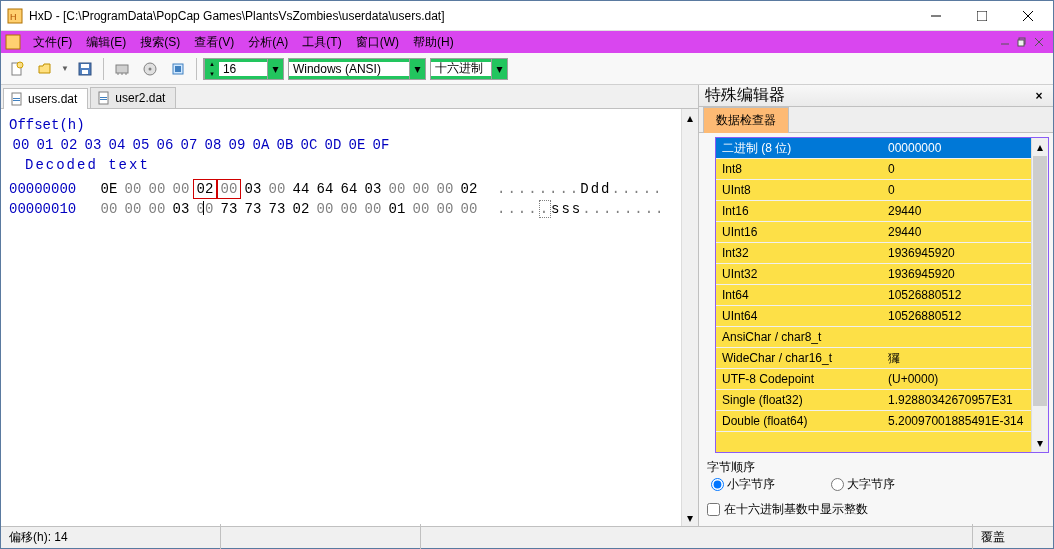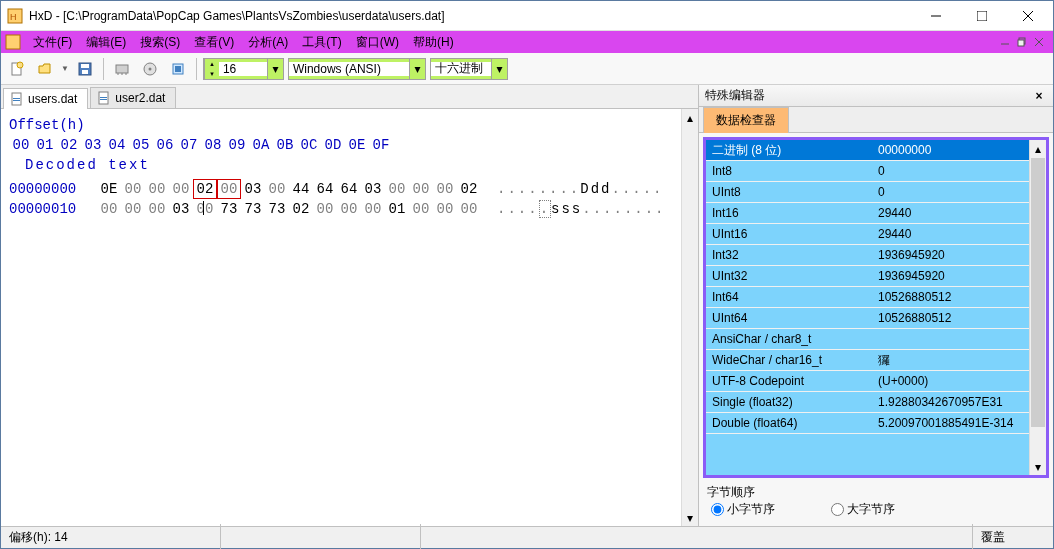--- a/index.html
+++ b/index.html
@@ -10,21 +10,21 @@
 .titlebar .title { flex: 1; font-size: 12px; color: #000; }
 .titlebar .winbtns { display: flex; }
 .titlebar .winbtn { width: 46px; height: 30px; display: flex; align-items: center; justify-content: center; cursor: default; }
 .menubar { height: 22px; display: flex; align-items: center; padding: 0 4px; gap: 2px; background: #d946ef; }
 .menubar .menu-item { padding: 2px 6px; cursor: default; }
 .menubar .mdi-btns { margin-left: auto; display: flex; gap: 1px; padding-right: 2px; }
 .menubar .mdi-btn { width: 16px; height: 16px; display:flex; align-items:center; justify-content:center; cursor:default; }
 .toolbar { height: 32px; display: flex; align-items: center; padding: 2px 4px; gap: 4px; border-bottom: 1px solid #d0d0d0; background: #f8f8f8; }
 .tool-btn { width: 24px; height: 24px; display: flex; align-items: center; justify-content: center; cursor: default; border: 1px solid transparent; }
 .tool-sep { width: 1px; height: 22px; background: #c0c0c0; margin: 0 2px; }
-.tool-combo { display: flex; align-items: center; border: 1px solid #a0a0a0; background: #bef264; height: 22px; }
+.tool-combo { display: flex; align-items: center; border: 1px solid #a0a0a0; background: #22c55e; height: 22px; }
 .tool-combo input { border: none; outline: none; padding: 0 4px; font-size: 12px; font-family: inherit; width: 48px; }
 .tool-combo.wide input { width: 120px; }
 .tool-combo.med input { width: 60px; }
 .tool-combo .dd { width: 16px; display: flex; align-items: center; justify-content: center; border-left: 1px solid #a0a0a0; height:100%; }
 .spinner { display: flex; flex-direction: column; border-left: 1px solid #a0a0a0; height: 100%; }
 .spinner div { width: 14px; height: 50%; display:flex; align-items:center; justify-content:center; font-size:7px; }
 .body-area { flex: 1; display: flex; min-height: 0; }
 .hex-panel { flex: 1; display: flex; flex-direction: column; border-right: 1px solid #c0c0c0; min-width: 0; }
 .file-tabs { height: 24px; display: flex; align-items: flex-end; padding: 0 2px; background: #f0f0f0; border-bottom: 1px solid #c0c0c0; }
 .file-tab { padding: 3px 10px 3px 6px; border: 1px solid #c0c0c0; border-bottom: none; background: #e8e8e8; margin-right: 2px; display: flex; align-items: center; gap: 4px; cursor: default; font-size: 12px; }
@@ -43,26 +43,26 @@
 .byte.caret::after { content:""; position:absolute; left:10px; top:2px; width:1px; height:14px; background:#000; }
 .decoded-col { margin-left: 16px; letter-spacing: 2px; }
 .decoded-col .ch { color:#808080; }
 .decoded-col .ch.nonzero { color:#000; }
 .decoded-col .ch.sel { border:1px dotted #808080; padding:0; }
 .vscroll { width: 17px; background: #f0f0f0; border-left: 1px solid #dcdcdc; display:flex; flex-direction:column; }
 .vscroll .arrow { height: 17px; display:flex; align-items:center; justify-content:center; background:#f0f0f0; }
 .vscroll .thumb { flex: 1; }
 .side-panel { width: 354px; display: flex; flex-direction: column; background: #f7f7f7; }
 .side-header { height: 22px; display: flex; align-items: center; padding: 0 6px; background: linear-gradient(#f8f8f8,#eaeaea); border-bottom: 1px solid #c0c0c0; }
-.side-header .title { flex: 1; font-size: 12px; }
+.side-header .title { flex: 1; font-size: 16px; }
 .side-header .close-x { width: 16px; height: 16px; display:flex;align-items:center;justify-content:center;cursor:default; font-weight:bold; }
 .side-tabs { height: 26px; display: flex; align-items: flex-end; padding: 2px 4px 0; background: #eee; border-bottom: 1px solid #c0c0c0; }
 .side-tab { padding: 4px 12px; border: 1px solid #c0c0c0; border-bottom: none; background: #fdba74; font-size: 12px; cursor:default; position:relative; top:1px; }
 .inspector { flex: 1; display: flex; flex-direction: column; padding: 4px; min-height:0; }
-.inspector-table { flex: 1; border: 3px solid #8b5cf6; background: #7dd3fc; overflow: hidden; display:flex; }
+.inspector-table { flex: 1; border: 1px solid #8b5cf6; background: #fde047; overflow: hidden; display:flex;margin-left:12px; }
 .inspector-rows { flex:1; }
 .inspector-row { display: flex; height: 21px; align-items: center; border-bottom: 1px solid #f0f0f0; }
 .inspector-row.selected { background: #0078d7; color: #fff; }
 .inspector-row .label { width: 168px; padding-left: 6px; }
 .inspector-row .value { flex: 1; padding-left: 4px; }
 .byte-order { padding: 6px 4px 4px; }
 .byte-order .group-label { }
 .byte-order .radios { display: flex; gap: 56px; padding-left: 4px; }
 .byte-order label { display: flex; align-items: center; gap: 3px; cursor:default; }
 .checkbox-row { padding: 4px 4px; display: flex; align-items: center; gap: 4px; }
@@ -315,20 +315,24 @@
             <label>
                 <input type="radio" name="endian" checked="" style="">
                 <span>小字节序</span>
               </label>
             <label>
                 <input type="radio" name="endian" style="">
                 <span>大字节序</span>
               </label>
           </div>
         </div>
+        <div class="checkbox-row">
+          <input type="checkbox" style="">
+            <span>在十六进制基数中显示整数</span>
+        </div>
       </div>
     </div>
 
   </div>
 
   <div class="statusbar">
     <div class="cell" style="width:220px;">偏移(h): 14</div>
     <div class="cell" style="width:200px;"></div>
     <div class="cell spacer"></div>
     <div class="cell" style="width:80px;border-right:none;">覆盖</div>

